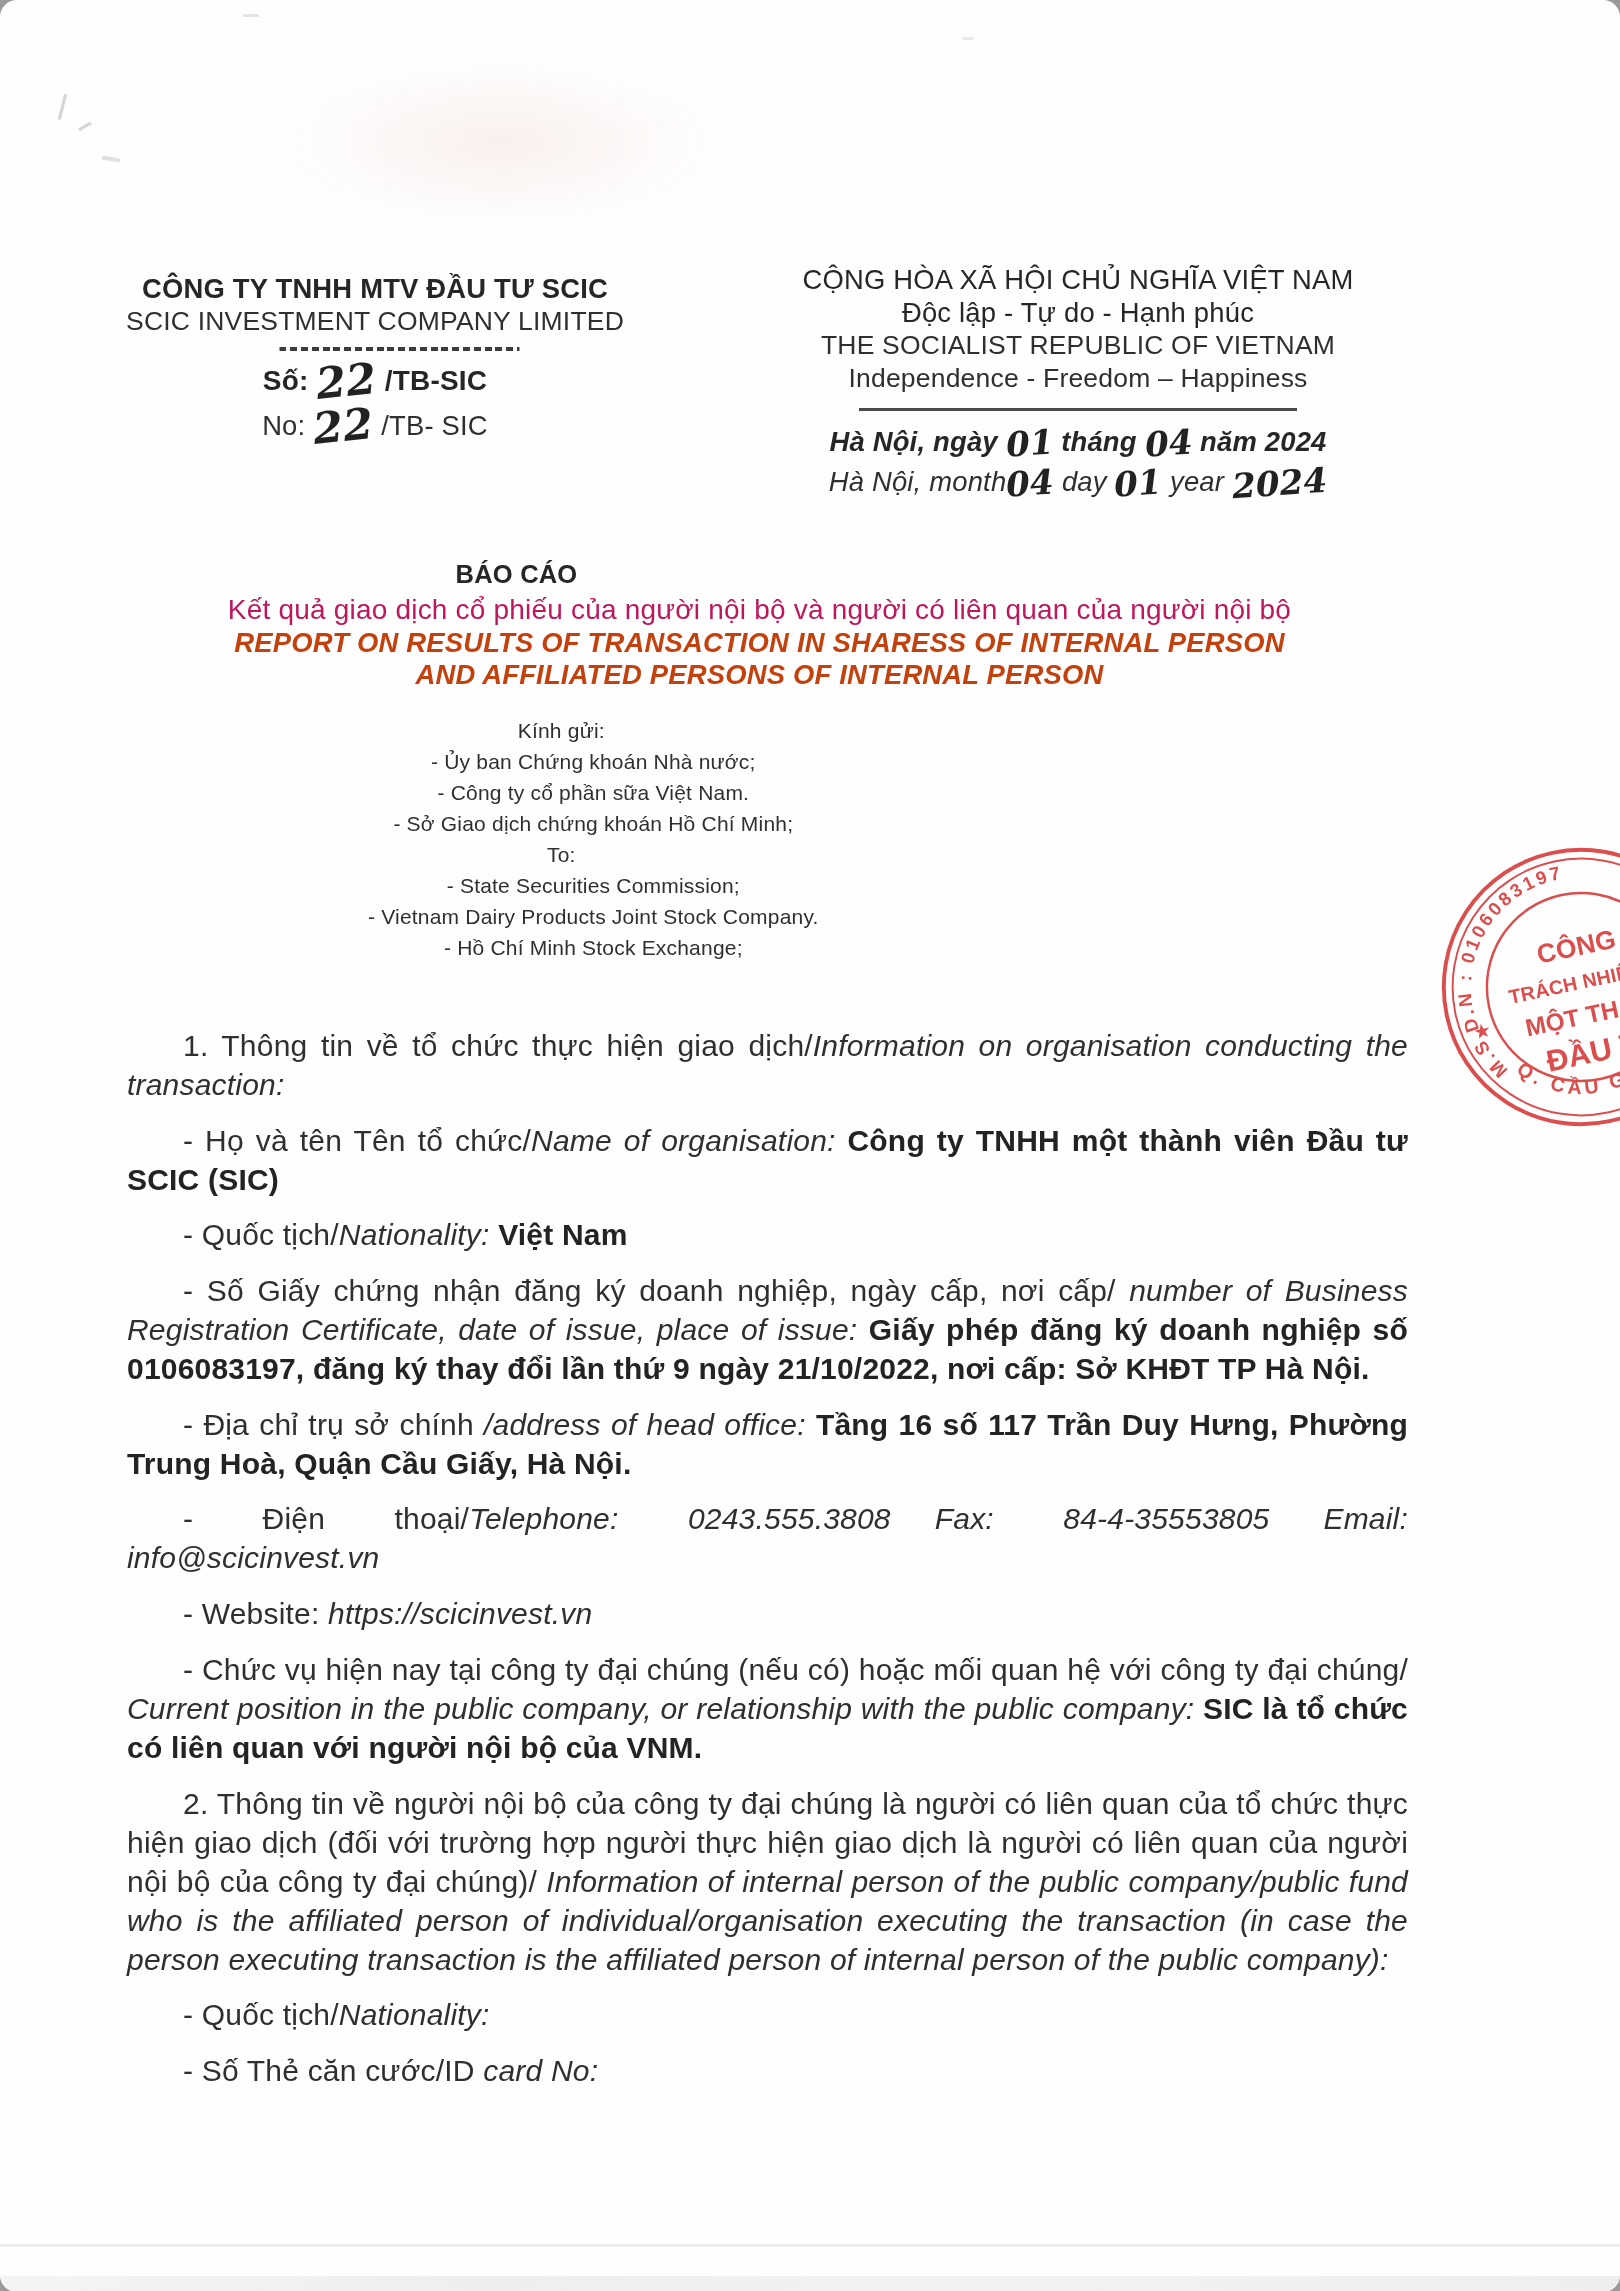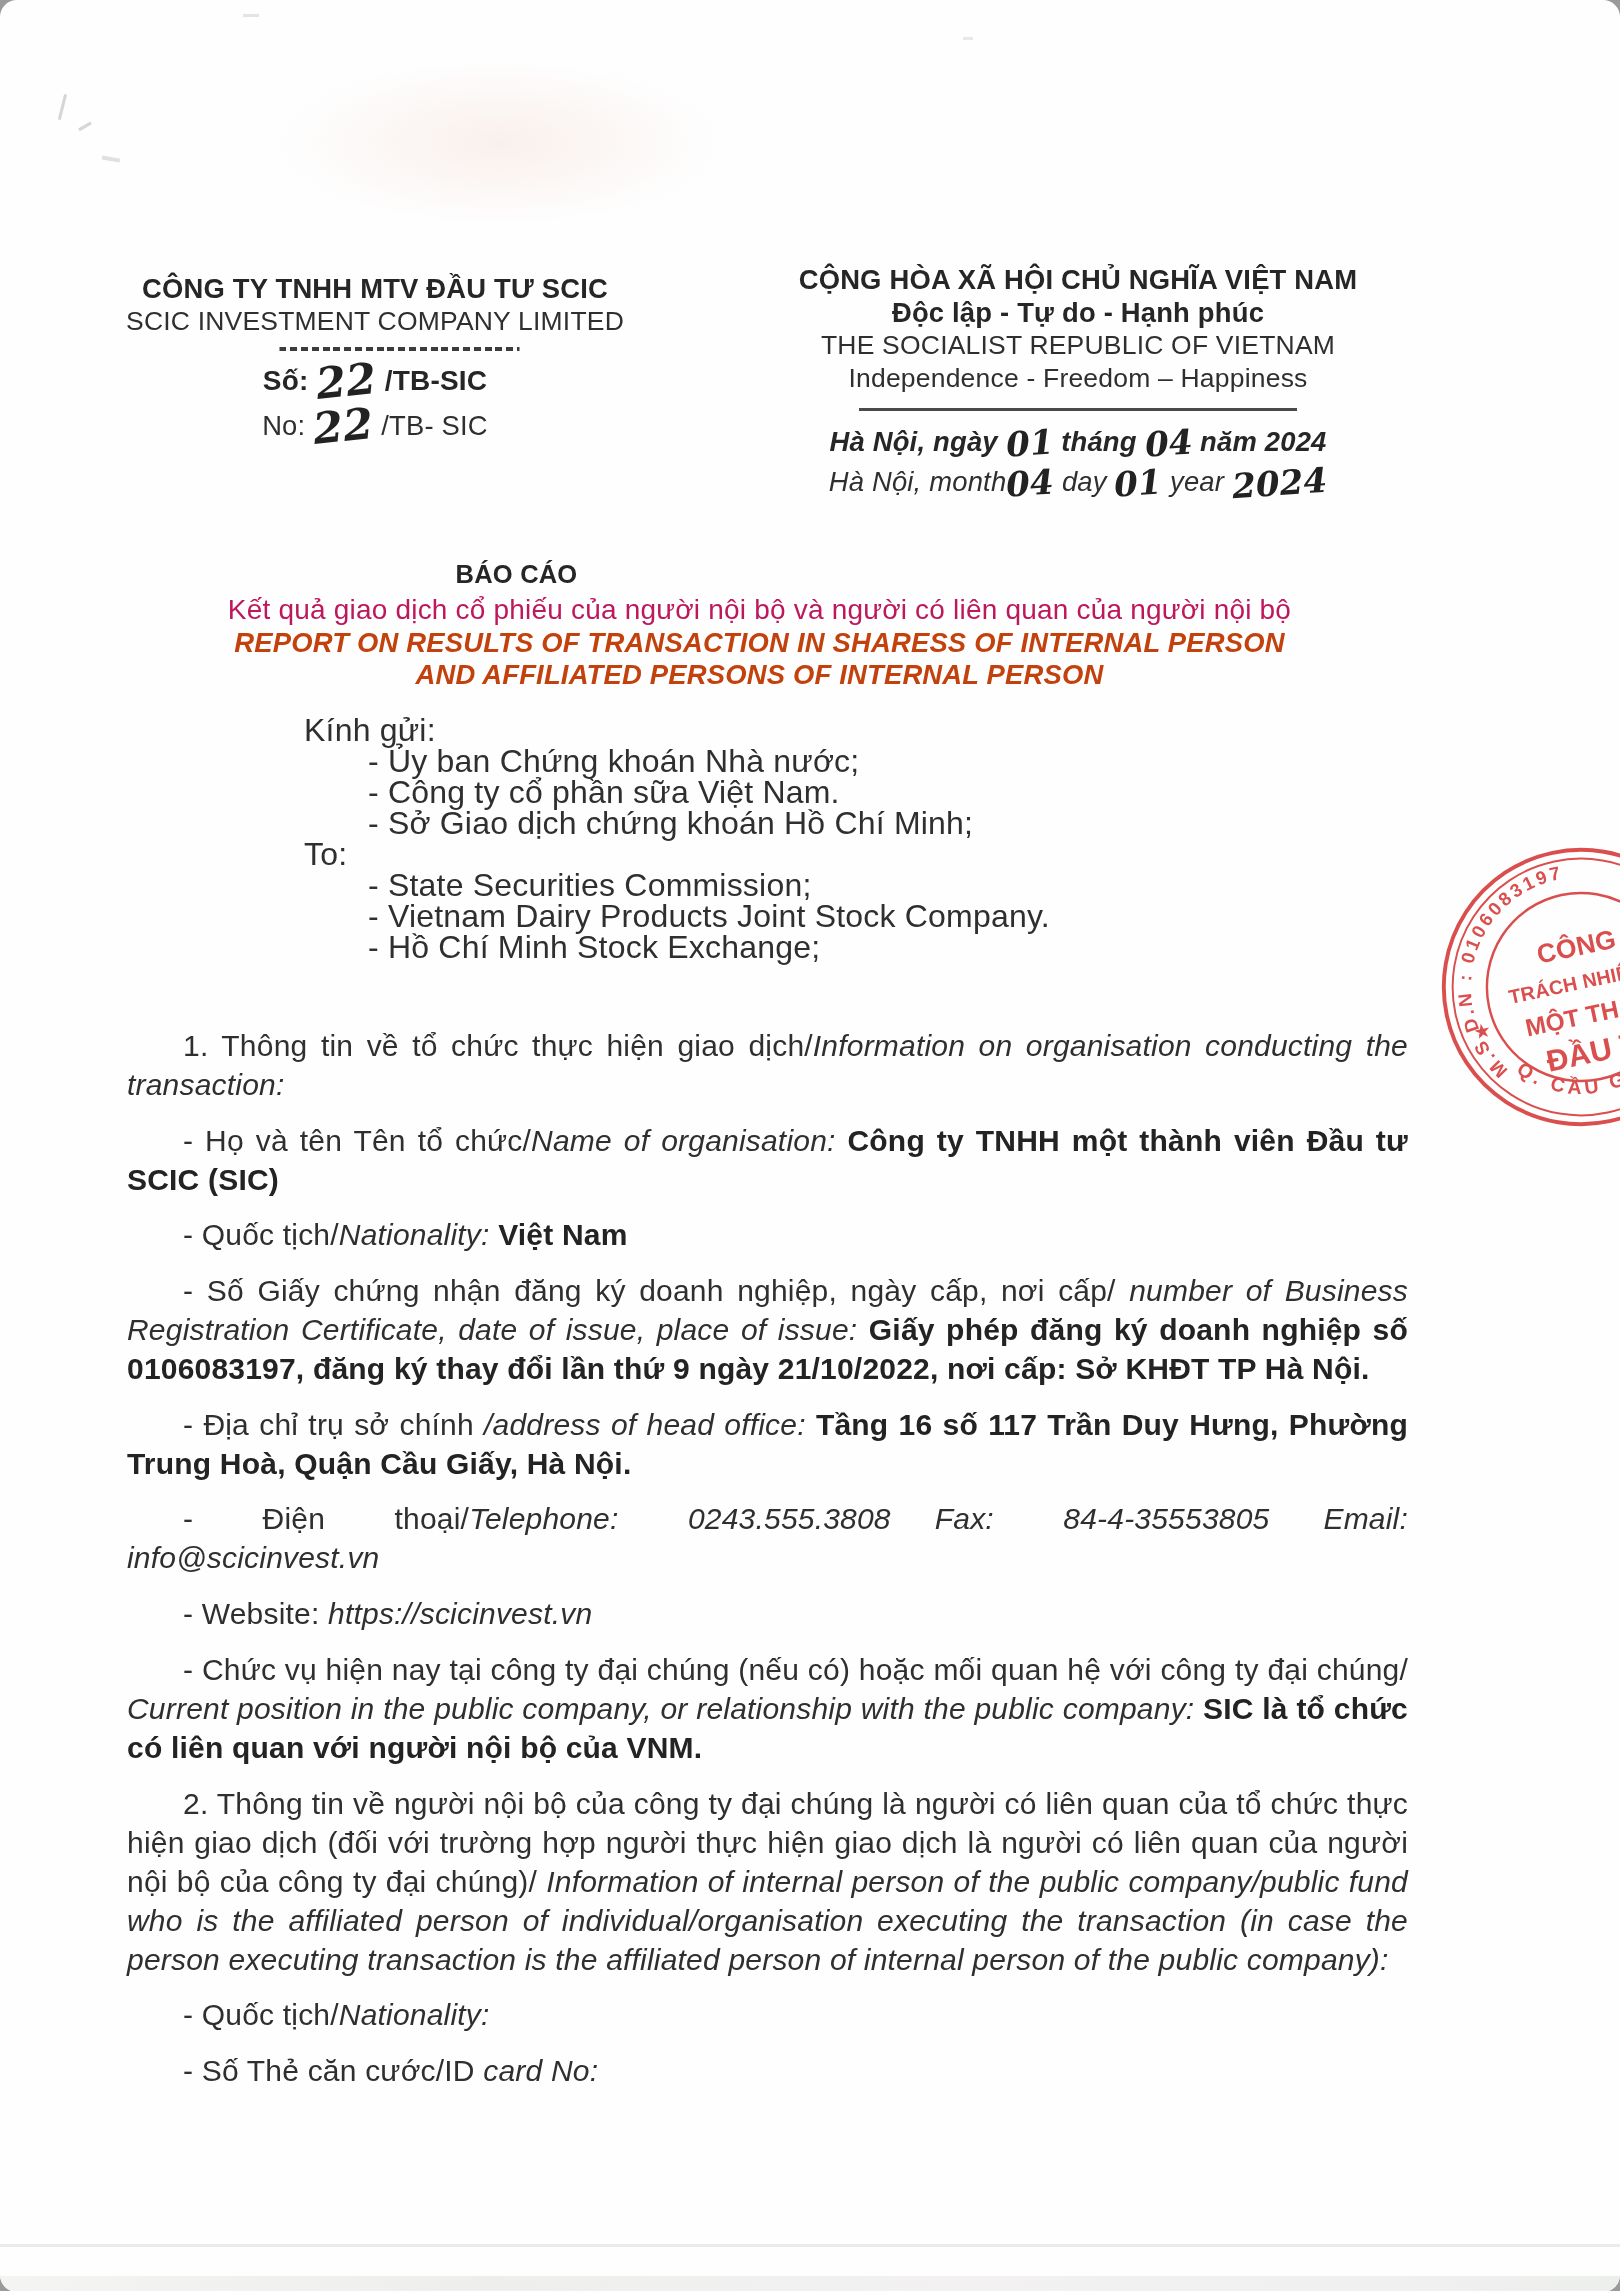--- a/index.html
+++ b/index.html
@@ -19,34 +19,34 @@
     background:repeating-linear-gradient(90deg,#3c3c3c 0 6.9px,transparent 6.9px 10.8px);}
   .so-line{font-size:28px;font-weight:bold;line-height:45px;color:#262626;}
   .no-line{font-size:27.4px;line-height:45px;}
   .hand{font-family:"DejaVu Serif",serif;font-style:italic;font-weight:bold;
     display:inline-block;line-height:1;color:#222;}
   .hand-lg{font-size:43px;transform:rotate(-6deg);vertical-align:-5.9px;}
   .hand-sm{font-size:34px;transform:rotate(-4deg);vertical-align:-3.9px;}
 
   
   .hdr-right{left:794px;top:263px;width:568px;text-align:center;}
-  .hr1,.hr2{font-weight:bold;font-size:27.4px;line-height:33px;color:#262626;}
+  .hr1,.hr2{font-weight:normal;font-size:27.4px;line-height:33px;color:#262626;}
   .hr3,.hr4{font-size:26.5px;line-height:33px;}
   .solid-rule{width:438px;height:2.9px;background:#4a4a4a;margin:12.7px auto 10.8px;}
   .date-vi{font-style:italic;font-weight:bold;font-size:27.4px;line-height:41px;color:#262626;}
   .date-en{font-style:italic;font-size:27.4px;line-height:39px;}
 
   
   .title-block{left:147px;top:557px;width:1225px;text-align:center;}
   .t1{font-weight:bold;font-size:25.5px;line-height:35px;transform:translateX(-243px);color:#262626;}
   .t2{font-weight:normal;font-size:28px;line-height:35px;color:#be185d;}
   .t3,.t4{font-weight:bold;font-style:italic;font-size:27.4px;line-height:32px;color:#c2410c;}
 
   
-  .recipients{left:304px;top:715px;font-size:32px;line-height:31px;}
+  .recipients{left:304px;top:715px;font-size:21px;line-height:31px;text-align:center;}
   .recip-item{padding-left:64px;}
 
   
   .doc-body{left:127px;top:1026px;width:1281px;font-size:30px;line-height:39px;text-align:justify;}
   .doc-body p{margin:0 0 16.7px;text-indent:56px;}
   .it{font-style:italic}
   .b{font-weight:bold;color:#232323;}
   .gap45{display:inline-block;width:44px;}
   .gap55{display:inline-block;width:54px;}
 

